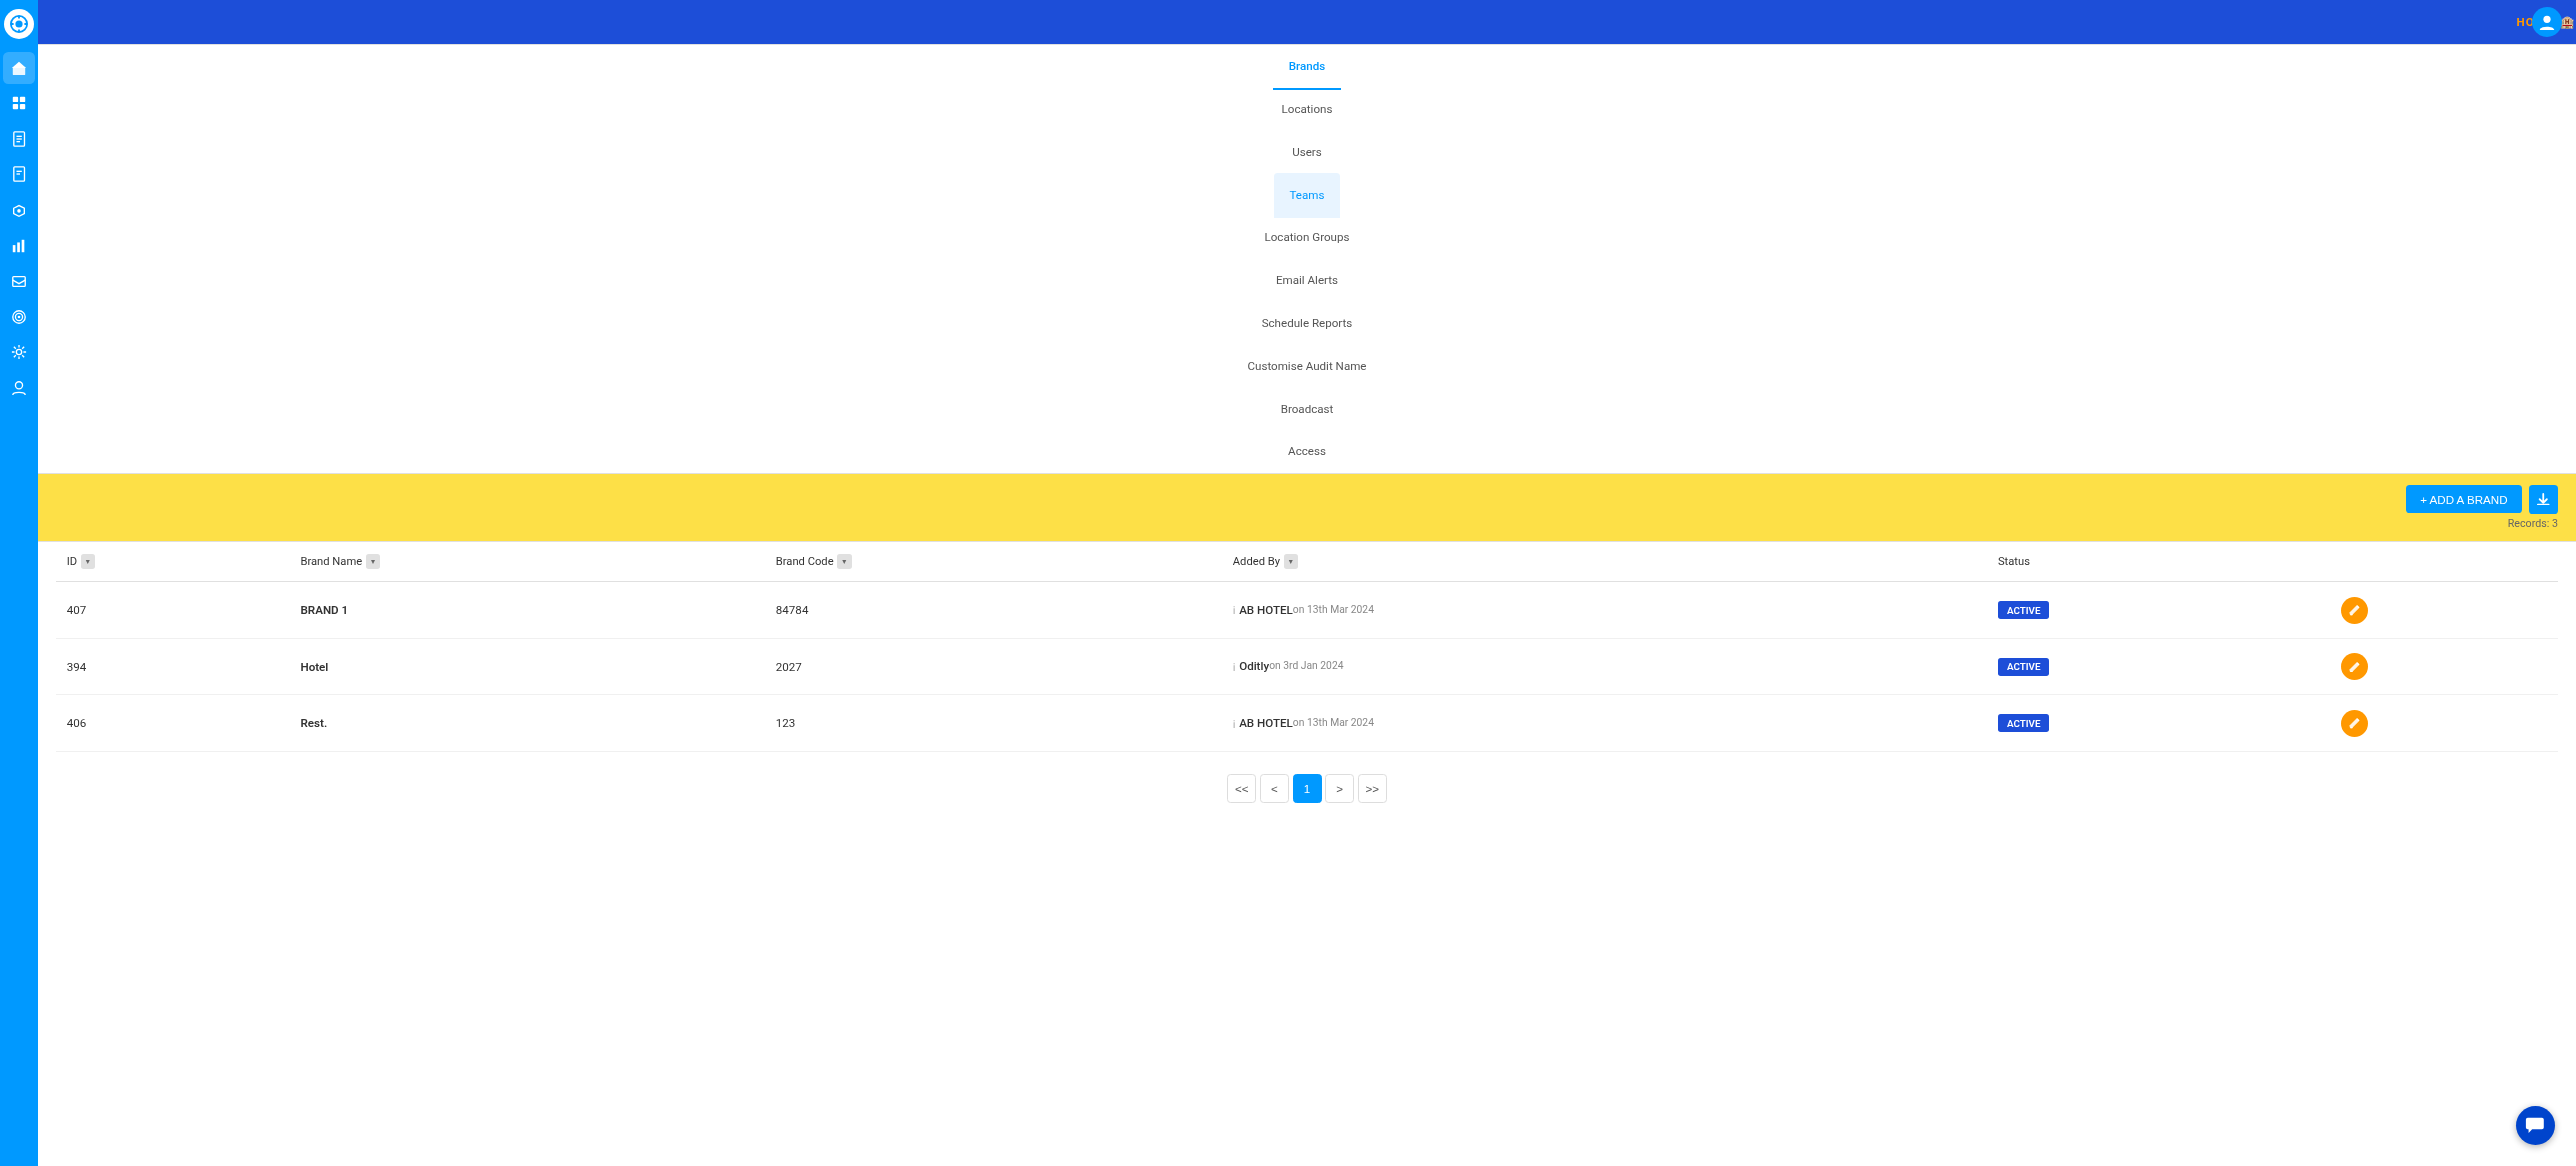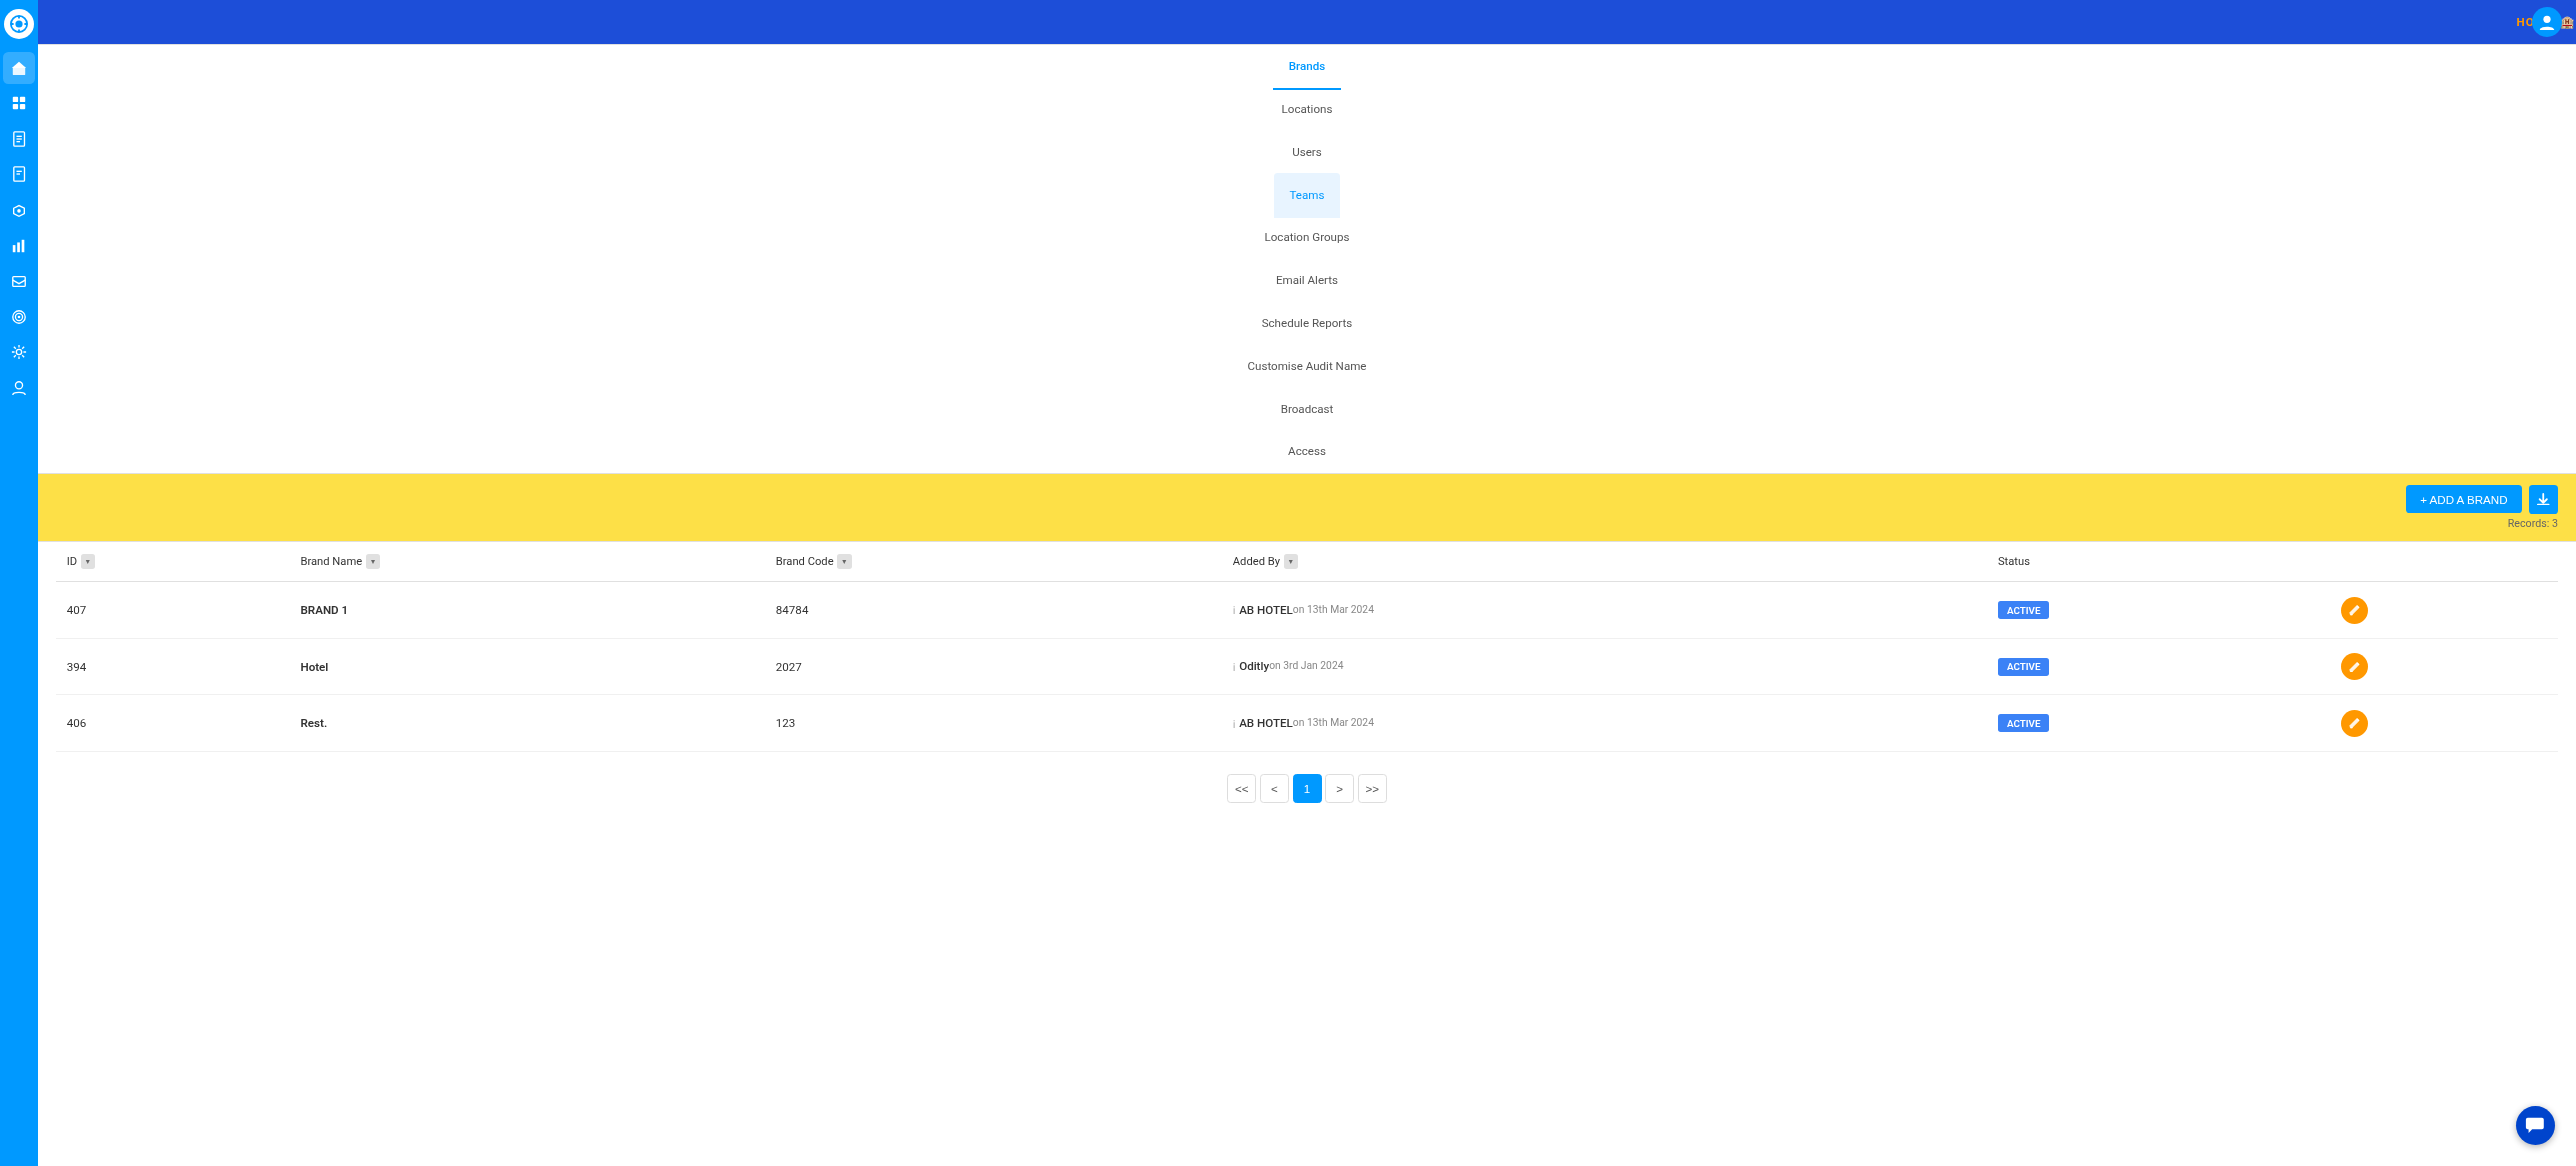--- a/index.html
+++ b/index.html
@@ -219,21 +219,21 @@
     .added-by-name { font-weight: 500; font-size: 11.6px; }
     .added-by-date { font-size: 10.3px; color: #888; }
     .status-badge {
       display: inline-block;
       padding: 3.6px 9px;
       border-radius: 2.7px;
       font-size: 9.8px;
       font-weight: 600;
       color: white;
     }
-    .status-active { background: #3b82f6; }
+    .status-active { background: #1d4ed8; }
     .edit-btn {
       width: 27px;
       height: 27px;
       background: #ff9800;
       border: none;
       border-radius: 50%;
       cursor: pointer;
       display: flex;
       align-items: center;
       justify-content: center;

